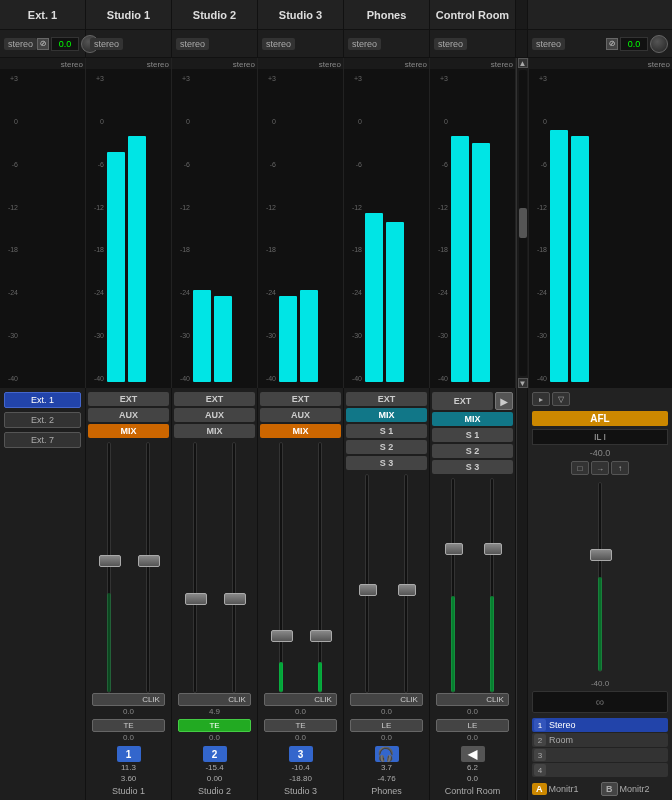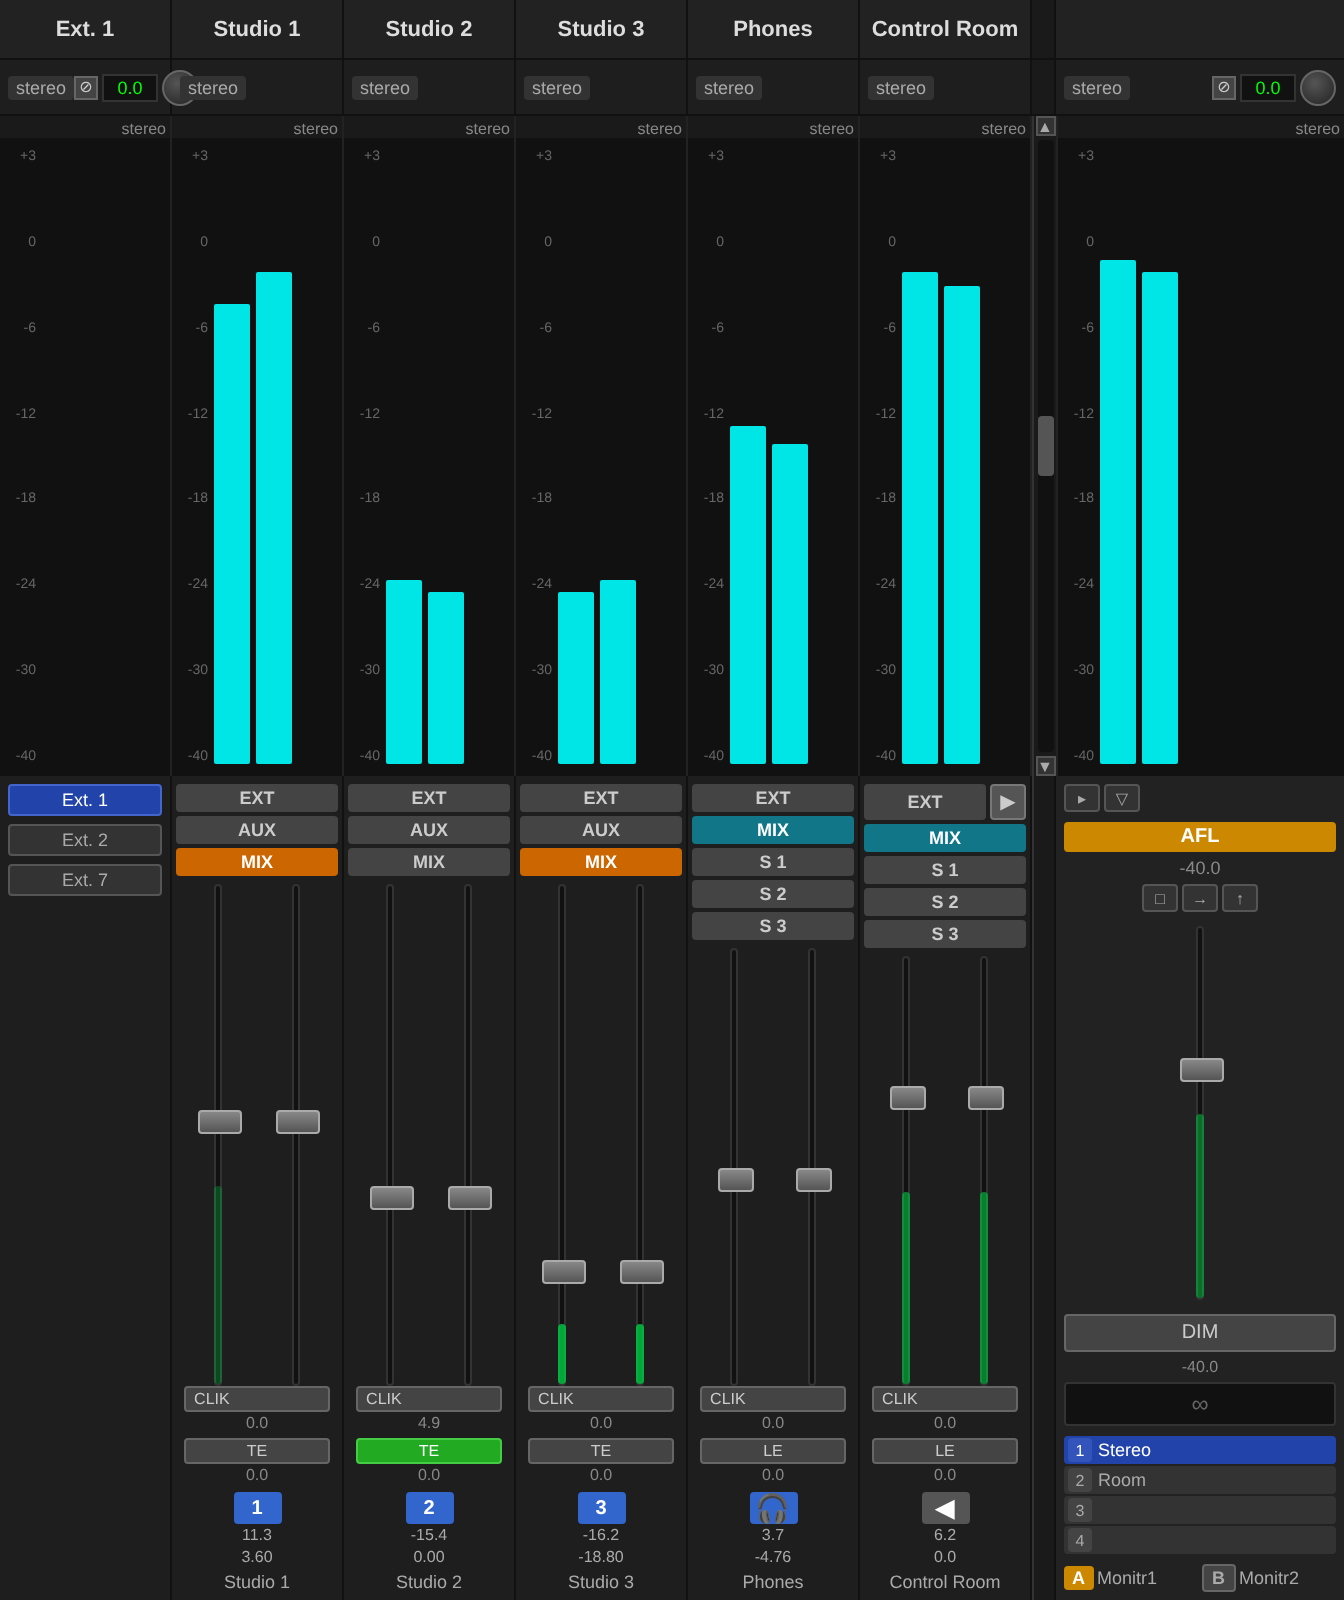--- a/index.html
+++ b/index.html
@@ -260,21 +260,21 @@
 
     .clik-btn {
       background: #444;
       color: #ccc;
       border: 1px solid #666;
       padding: 1px 4px;
       font-size: 8px;
       border-radius: 2px;
       cursor: pointer;
       width: 90%;
-      text-align: left;
+      text-align: right;
     }
 
     .te-btn {
       background: #444;
       color: #ccc;
       border: 1px solid #666;
       padding: 1px 4px;
       font-size: 8px;
       border-radius: 2px;
       cursor: pointer;
@@ -722,21 +722,21 @@
         </div>
         <div style="display:flex; flex-direction:column; align-items:center; gap:1px;">
           <button class="clik-btn">CLIK</button>
           <div class="value-display">0.0</div>
           <button class="te-btn">TE</button>
           <div class="value-display">0.0</div>
         </div>
         <div style="display:flex; flex-direction:column; align-items:center; margin-top:4px; gap:1px;">
           <button class="channel-num-btn">3</button>
           <div class="channel-values">
-            <span>-16.2</span><br>
+            <span>-10.4</span><br>
             <span>-18.80</span>
           </div>
           <div class="channel-name-bottom">Studio 3</div>
         </div>
       </div>
 
       <div style="width:86px; border-right:1px solid #111; padding:4px 2px; display:flex; flex-direction:column;">
         <div style="display:flex; flex-direction:column; gap:2px; margin-bottom:4px;">
           <button class="btn-small btn-gray">EXT</button>
           <button class="btn-small btn-teal">MIX</button>
@@ -819,36 +819,36 @@
 
         <div style="display:flex; justify-content:space-between; align-items:center; margin-bottom:2px;">
           <div style="display:flex; gap:2px;">
             <button class="mini-btn">▸</button>
             <button class="mini-btn">▽</button>
           </div>
         </div>
 
         <button class="afl-btn">AFL</button>
 
+        <div style="background:#111; border:1px solid #333; padding:2px 4px; text-align:center; font-size:9px; color:#aaa;">IL I</div>
         <div style="font-size:9px; color:#888; text-align:center;">-40.0</div>
 
         <div style="display:flex; gap:2px; justify-content:center; flex-wrap:wrap;">
           <button class="mini-btn">□</button>
           <button class="mini-btn">→</button>
           <button class="mini-btn">↑</button>
         </div>
 
         <div style="flex:1; display:flex; align-items:center; justify-content:center; margin:4px 0;">
           <div style="position:relative; height:100%; min-height:80px; width:4px; background:#111; border:1px solid #333; border-radius:2px;">
             <div class="fader-handle" style="top:35%; width:22px; left:-9px;"></div>
             <div style="position:absolute; bottom:0; left:-1px; right:-1px; height:50%; background:#00cc44; border-radius:2px; opacity:0.5;"></div>
           </div>
         </div>
 
-        <button class="dim-btn" style="text-align:center;">DIM</button>
 
         <div style="font-size:8px; color:#888; text-align:center;">-40.0</div>
 
         <button class="inf-btn" style="text-align:center;">∞</button>
 
         <div style="display:flex; flex-direction:column; gap:1px; margin-top:2px;">
           <div style="display:flex; align-items:center; gap:3px; padding:1px 2px; background:#2244aa; border-radius:2px; cursor:pointer;">
             <span style="background:#3355bb; color:#fff; font-size:8px; width:12px; height:12px; display:flex; align-items:center; justify-content:center; border-radius:2px;">1</span>
             <span style="font-size:9px; color:#fff;">Stereo</span>
           </div>

